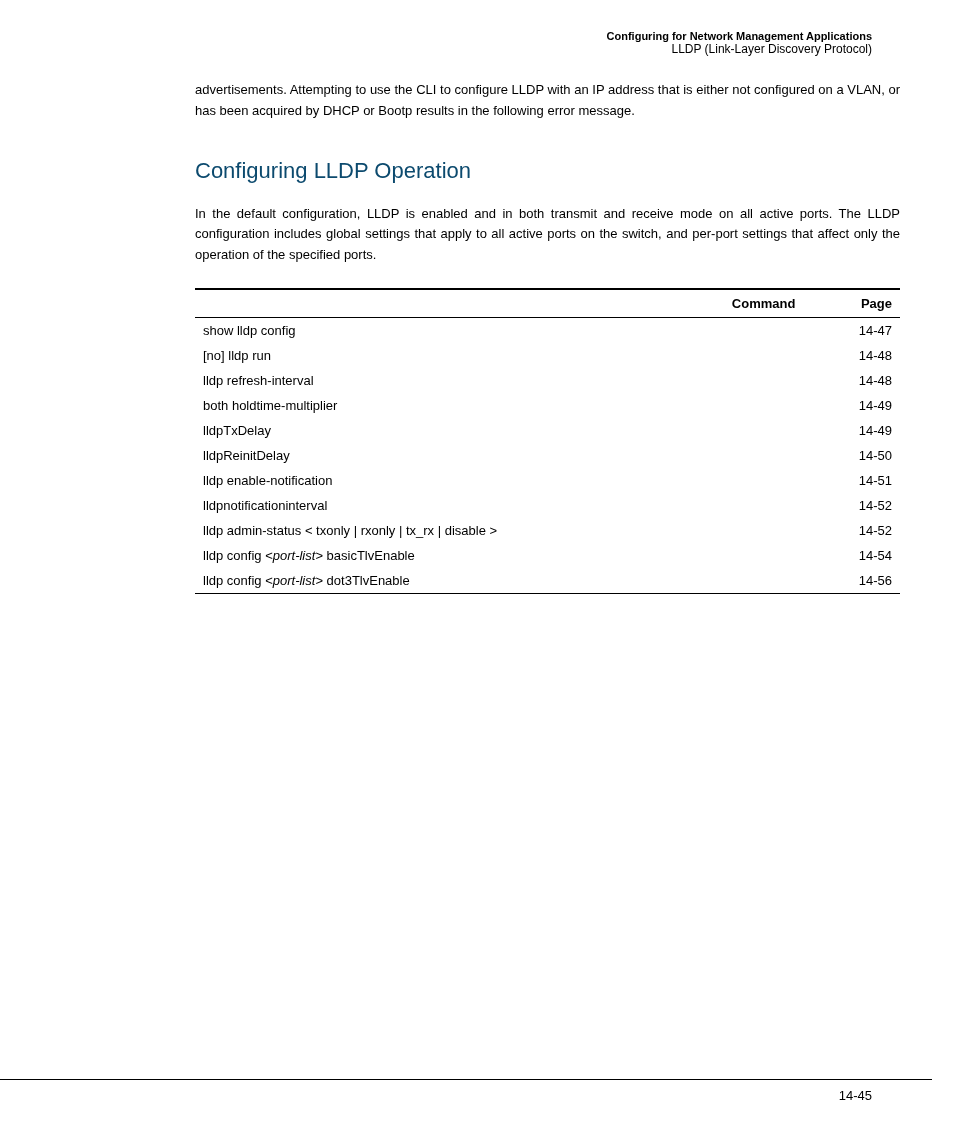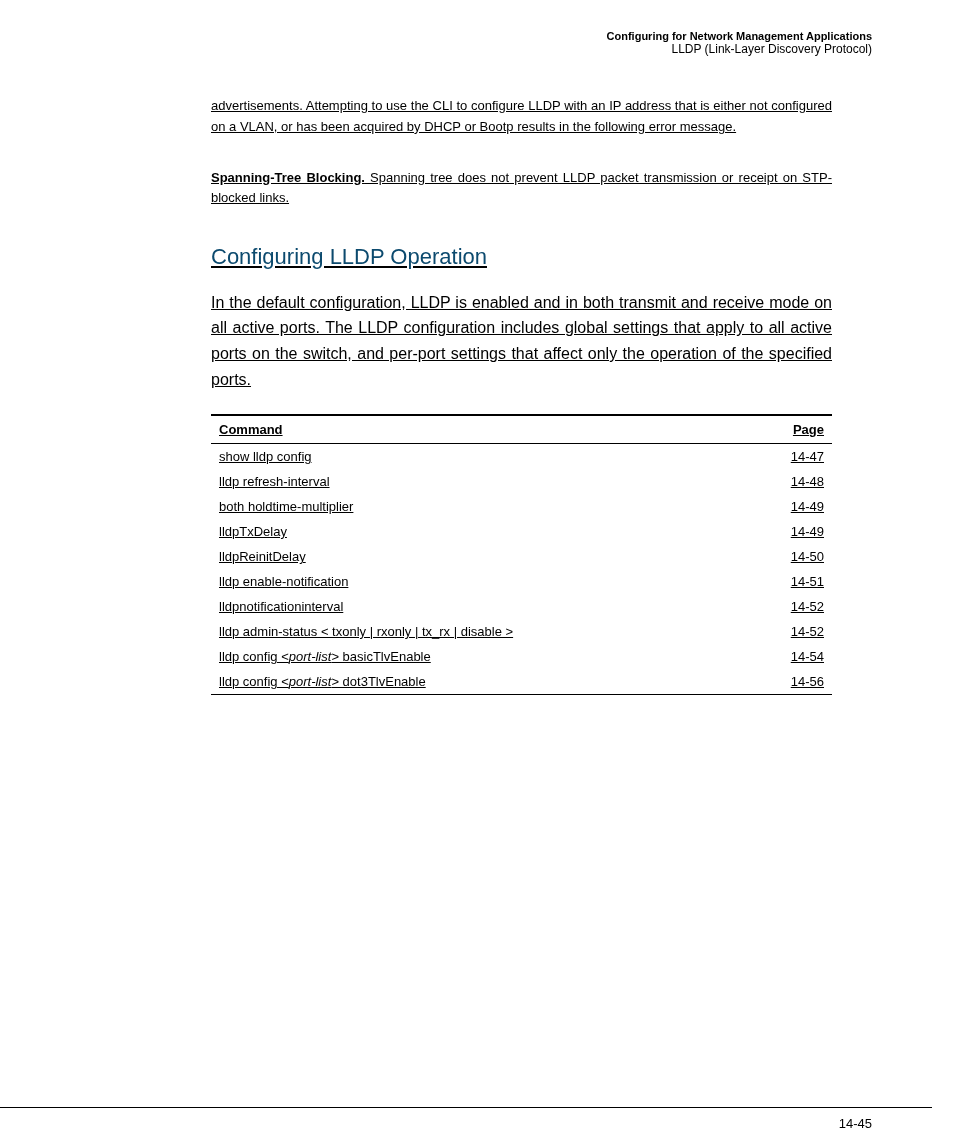--- a/index.html
+++ b/index.html
@@ -16,22 +16,21 @@
       width: 954px;
       min-height: 1145px;
       position: relative;
     }
 
     .page-container {
       width: 932px;
       min-height: 1145px;
       background: #ffffff;
       position: relative;
-      padding: 16px;
-      text-decoration: underline;
+      padding: 0;
     }
 
     
     .page-header {
       position: absolute;
       top: 30px;
       right: 60px;
       text-align: right;
     }
 
@@ -45,21 +44,21 @@
     .header-subtitle {
       font-family: Arial, Helvetica, sans-serif;
       font-size: 12px;
       font-weight: normal;
       color: #000;
     }
 
     
     .main-content {
       margin-left: 195px;
-      margin-right: 84px;
+      margin-right: 32px;
       padding-top: 80px;
     }
 
     
     .intro-text {
       font-family: Arial, Helvetica, sans-serif;
       font-size: 13px;
       line-height: 1.6;
       margin-bottom: 30px;
       text-align: justify;
@@ -88,21 +87,21 @@
       font-weight: normal;
       color: #0c4a6e;
       margin-top: 36px;
       margin-bottom: 20px;
       border-bottom: none;
     }
 
     
     .body-paragraph {
       font-family: Arial, Helvetica, sans-serif;
-      font-size: 16px;
+      font-size: 13px;
       line-height: 1.6;
       margin-bottom: 18px;
       text-align: justify;
     }
 
     
     .command-table {
       width: 100%;
       border-collapse: collapse;
       margin-top: 22px;
@@ -111,21 +110,21 @@
     }
 
     .command-table thead tr {
       border-top: 2px solid #000;
       border-bottom: 1.5px solid #000;
     }
 
     .command-table th {
       font-weight: bold;
       padding: 6px 8px;
-      text-align: left;
+      text-align: right;
       font-size: 13px;
     }
 
     .command-table th.page-col {
       text-align: right;
     }
 
     .command-table td {
       padding: 5px 8px;
       vertical-align: top;
@@ -140,21 +139,21 @@
       border-bottom: 1.5px solid #000;
     }
 
     .italic-text {
       font-style: italic;
     }
 
     
     .page-footer {
       position: absolute;
-      bottom: 14px;
+      bottom: 42px;
       left: 0;
       right: 0;
       border-top: 1.5px solid #000;
       padding-top: 8px;
     }
 
     .footer-line {
       display: flex;
       justify-content: flex-end;
       padding-right: 60px;
@@ -173,45 +172,44 @@
 
   <div class="page-header">
     <div class="header-title">Configuring for Network Management Applications</div>
     <div class="header-subtitle">LLDP (Link-Layer Discovery Protocol)</div>
   </div>
 
   <div class="main-content">
 
     <div class="intro-text">advertisements. Attempting to use the CLI to configure LLDP with an IP address that is either not configured on a VLAN, or has been acquired by DHCP or Bootp results in the following error message.</div>
 
-    <div class="blocking-section">
-      <p class="blocking-text">
-        <span class="bold-label">Spanning-Tree Blocking.</span><span>  Spanning tree does not prevent LLDP packet transmission or receipt on STP-blocked links.</span>
-      </p>
-    </div>
 
 
     <h2 class="section-heading">Configuring LLDP Operation</h2>
 
     <p class="body-paragraph">In the default configuration, LLDP is enabled and in both transmit and receive mode on all active ports. The LLDP configuration includes global settings that apply to all active ports on the switch, and per-port settings that affect only the operation of the specified ports.</p>
 
 
     <table class="command-table">
       <thead>
         <tr>
           <th>Command</th>
           <th class="page-col">Page</th>
         </tr>
       </thead>
       <tbody id="table-body">
       <tr>
             <td>show lldp config</td>
             <td class="page-num">14-47</td>
           </tr>
           <tr>
+            <td>[no] lldp run</td>
+            <td class="page-num">14-48</td>
+          </tr>
+          <tr>
             <td>lldp refresh-interval</td>
             <td class="page-num">14-48</td>
           </tr>
           <tr>
             <td>both holdtime-multiplier</td>
             <td class="page-num">14-49</td>
           </tr>
           <tr>
             <td>lldpTxDelay</td>
             <td class="page-num">14-49</td>

